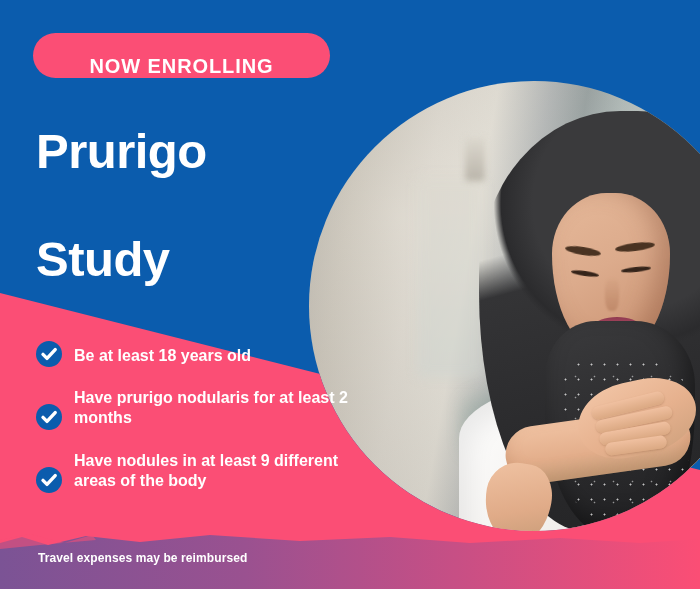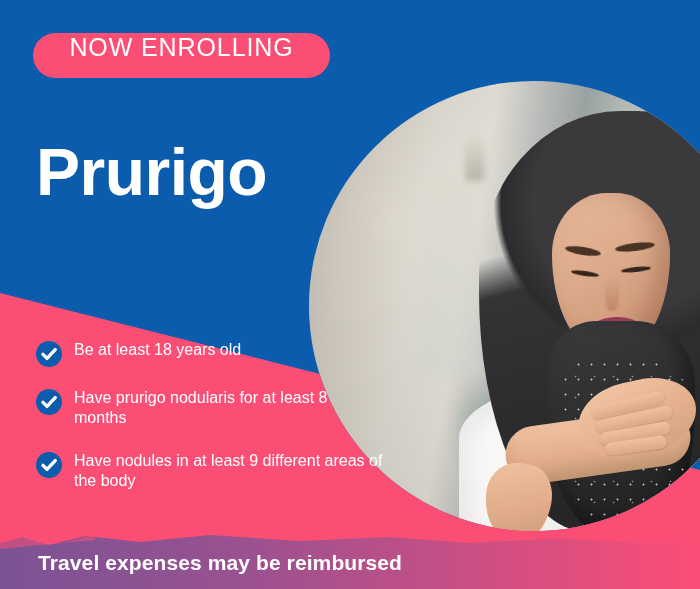--- a/index.html
+++ b/index.html
@@ -283,50 +283,51 @@
 
   .badge {
     position: absolute;
     left: 33px;
     top: 33px;
     width: 297px;
     height: 45px;
     border-radius: 23px;
     background: #fb4e75;
     display: flex;
-    align-items: flex-start;
+    align-items: flex-end;
     justify-content: center;
     color: #ffffff;
-    font-size: 25px;
-    font-weight: normal;
+    font-size: 20px;
+    font-weight: bold;
     letter-spacing: .9px;
   }
 
   .headline {
     position: absolute;
     left: 36px;
     top: 92px;
     width: 330px;
     color: #ffffff;
-    font-size: 66px;
+    font-size: 49px;
     line-height: 1.1;
     font-weight: bold;
     letter-spacing: -0.5px;
   }
 
   .bullets {
     position: absolute;
     left: 36px;
     top: 340px;
     width: 360px;
   }
   .bullet {
     display: flex;
-    align-items: flex-start;
+    align-items: flex-end;
     margin-bottom: 22px;
+    font-weight: bold;
   }
   .check-icon {
     flex: 0 0 auto;
     width: 26px;
     height: 26px;
     border-radius: 50%;
     background: #0b5cad;
     margin-right: 12px;
     position: relative;
     top: 1px;
@@ -347,21 +348,21 @@
     width: 700px;
     height: 58px;
     z-index: 4;
   }
   .brush-label {
     position: absolute;
     left: 38px;
     top: 551px;
     z-index: 5;
     color: #ffffff;
-    font-size: 21px;
+    font-size: 12px;
     font-weight: bold;
     letter-spacing: .1px;
   }
 </style>
 </head>
 <body>
 
 <div class="ad-canvas">
 
   <div class="photo-circle">
@@ -405,38 +406,39 @@
 
   <div class="content">
 
     <div class="badge">
       <span>NOW ENROLLING</span>
     </div>
 
     <h1 class="headline">
       <span>Prurigo</span><br>
       <br>
+      <span>Study</span>
     </h1>
 
     <ul class="bullets" style="list-style:none;margin:0;padding:0">
       <li class="bullet">
         <span class="check-icon">
           <svg width="26" height="26" viewBox="0 0 26 26">
             <path d="M7 13.4 L11 17.4 L19.2 8.6" fill="none" stroke="#ffffff" stroke-width="3.4" stroke-linecap="round" stroke-linejoin="round"></path>
           </svg>
         </span>
         <span class="bullet-text">Be at least 18 years old</span>
       </li>
       <li class="bullet">
         <span class="check-icon">
           <svg width="26" height="26" viewBox="0 0 26 26">
             <path d="M7 13.4 L11 17.4 L19.2 8.6" fill="none" stroke="#ffffff" stroke-width="3.4" stroke-linecap="round" stroke-linejoin="round"></path>
           </svg>
         </span>
-        <span class="bullet-text">Have prurigo nodularis for at least 8 months</span>
+        <span class="bullet-text">Have prurigo nodularis for at least 2 months</span>
       </li>
       <li class="bullet">
         <span class="check-icon">
           <svg width="26" height="26" viewBox="0 0 26 26">
             <path d="M7 13.4 L11 17.4 L19.2 8.6" fill="none" stroke="#ffffff" stroke-width="3.4" stroke-linecap="round" stroke-linejoin="round"></path>
           </svg>
         </span>
         <span class="bullet-text">Have nodules in at least 9 different areas of the body</span>
       </li>
     </ul>

